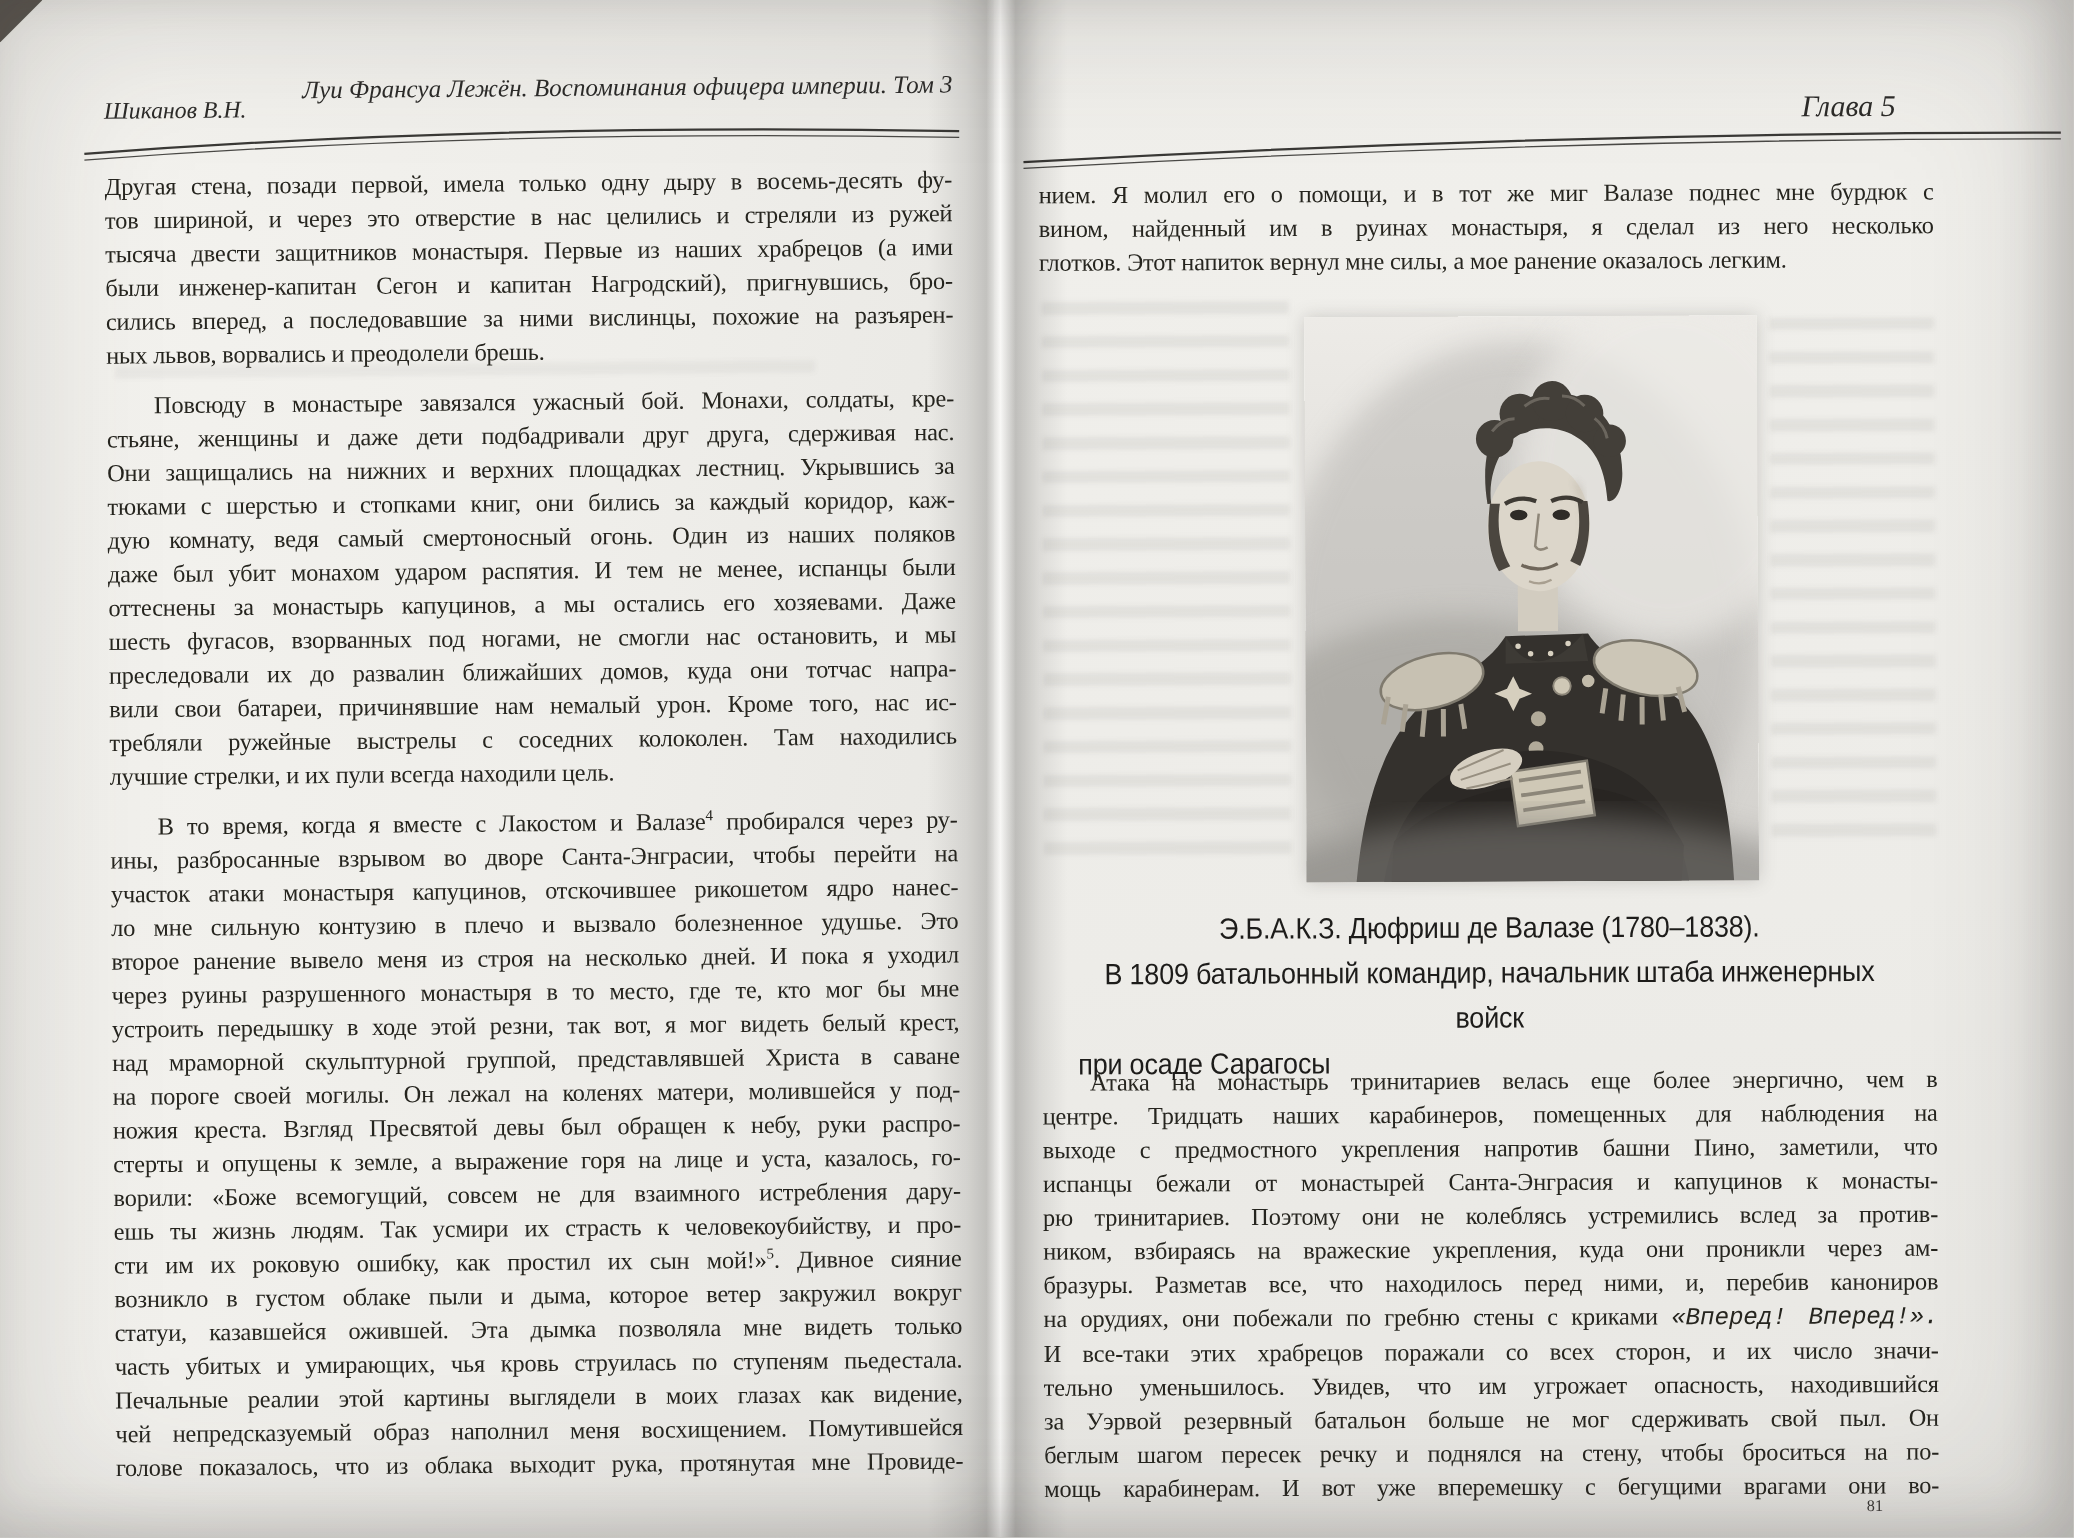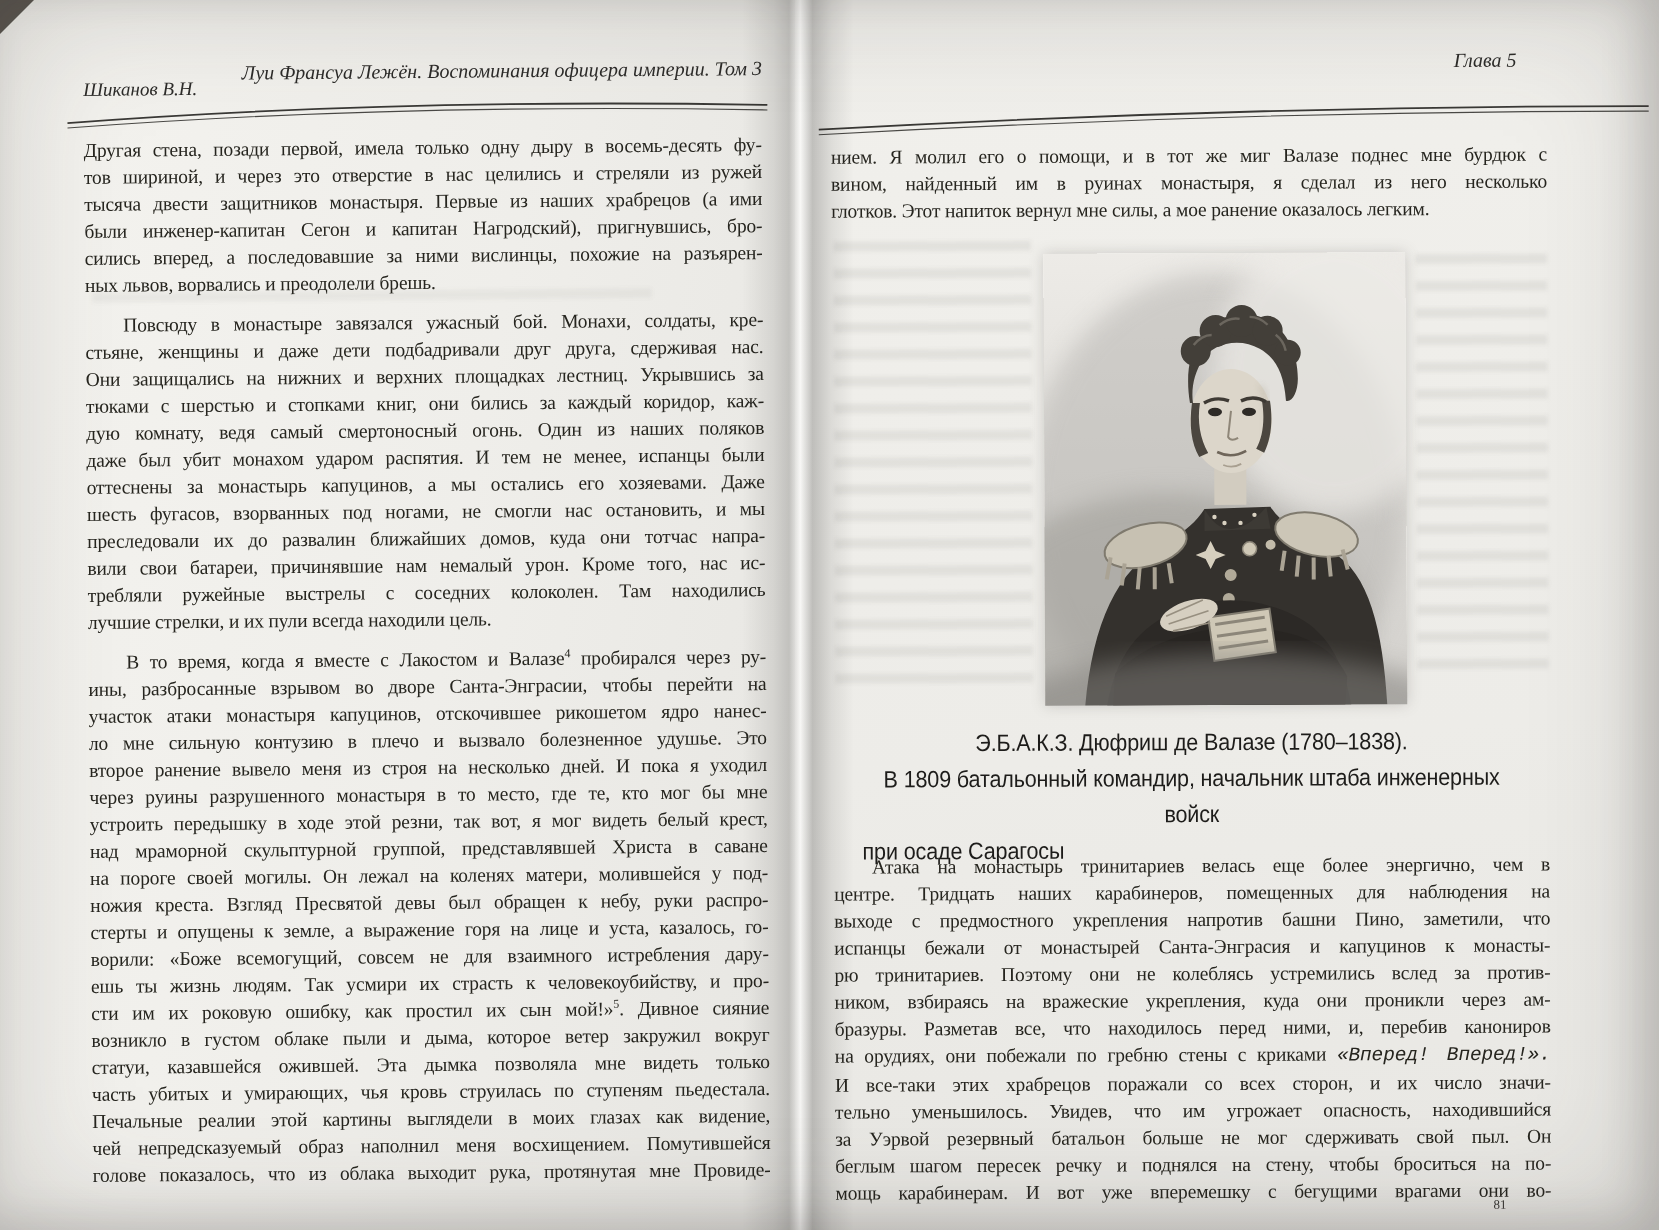--- a/index.html
+++ b/index.html
@@ -29,21 +29,21 @@
   }
   .corner-artifact {
     position:absolute; left:0; top:0; width:34px; height:34px; opacity:.85;
     background:#3e3833; clip-path:polygon(0 0,100% 0,0 100%);
   }
 
   
   .hdr { position:absolute; font-style:italic; color:#2c2b29; white-space:nowrap; }
   .hdr-author  { left:88px;  top:76px;  font-size:19px; }
   .hdr-title   { right:28px; top:60px;  font-size:20px; }
-  .hdr-chapter { right:140px; top:50px; font-size:20px; }
+  .hdr-chapter { right:140px; top:74px; font-size:24px; }
   .rule { position:absolute; }
 
   
   .col { position:absolute; font-size:19.5px; letter-spacing:-0.15px; color:#26251f; }
   .col-left        { left:88px; top:134px; width:678px; }
   .col-right-top   { left:38px; top:142px; width:716px; }
   .col-right-bottom{ left:38px; top:852px; width:716px; }
   .para + .para { margin-top:13px; }
   .line { line-height:27px; text-align:justify; text-align-last:justify; white-space:normal; }
   .para:not(.jl) .line:last-child { text-align-last:left; }

